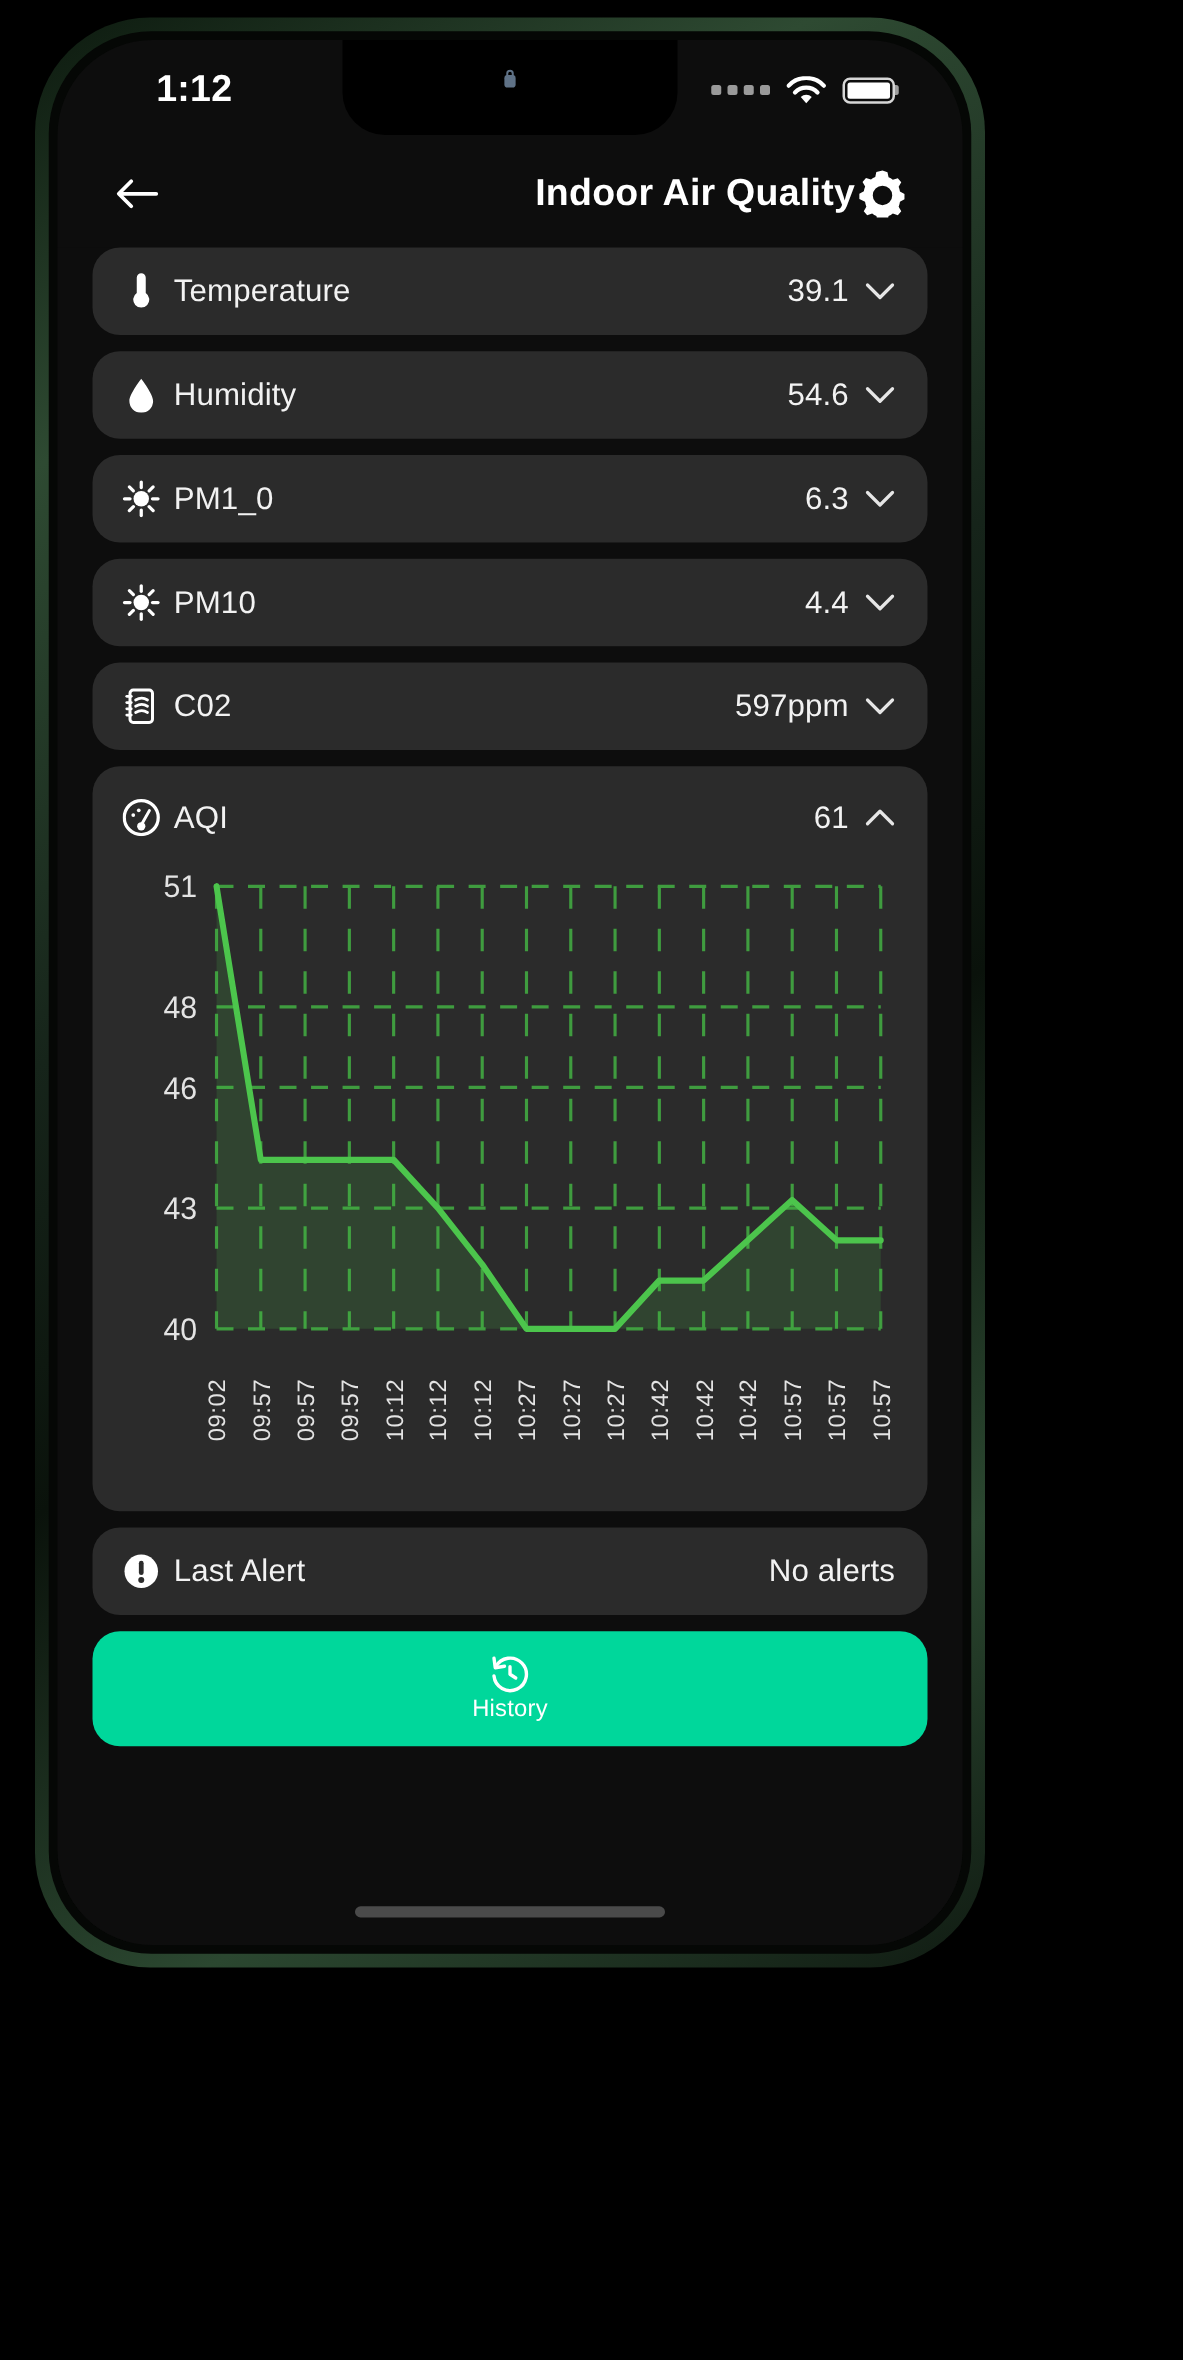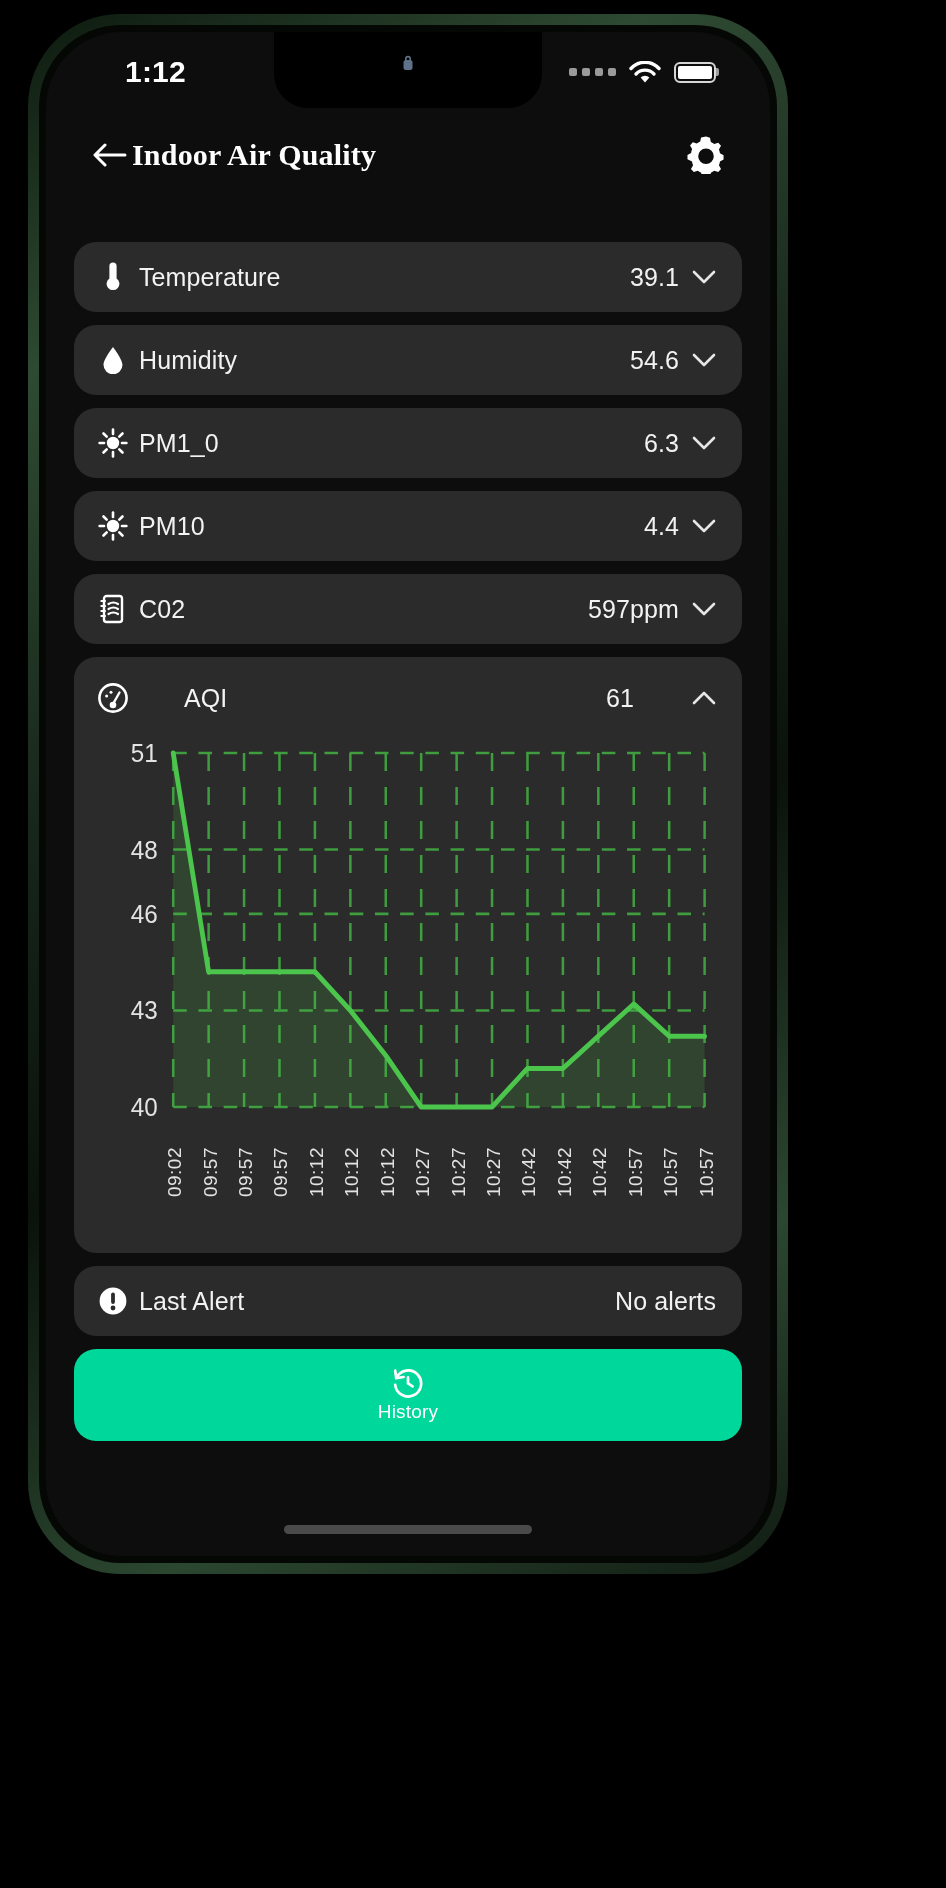--- a/index.html
+++ b/index.html
@@ -107,35 +107,33 @@
   
   #app-header {
     position: absolute; top: 80px; left: 0; right: 0;
     height: 86px;
     display: flex; align-items: center;
     padding: 0 42px;
     background: #0d0d0d;
   }
   #back-button { width: 44px; height: 44px; display: flex; align-items: center; justify-content: center; cursor: pointer; }
   #header-title {
-    flex: 1; text-align: left;
+    flex: 1; text-align: right;
     color: #ffffff;
     font-size: 30px; font-weight: bold;
     letter-spacing: 0.2px;
-    font-family: Liberation Serif, serif;
   }
   #settings-button { width: 44px; height: 44px; display: flex; align-items: center; justify-content: center; cursor: pointer; }
 
   
   #content {
     position: absolute;
     top: 166px; left: 0; right: 0; bottom: 0;
     padding: 0 28px;
     background: #0d0d0d;
-    margin-top: 44px;
   }
   .sensor-row {
     height: 70px;
     background: #2b2b2b;
     border-radius: 22px;
     display: flex; align-items: center;
     padding: 0 26px 0 22px;
     margin-bottom: 13px;
     cursor: pointer;
   }
@@ -159,21 +157,20 @@
     background: #2b2b2b;
     border-radius: 22px;
     margin-bottom: 13px;
     padding: 0 0 14px 0;
   }
   #aqi-head {
     height: 70px;
     display: flex; align-items: center;
     padding: 12px 26px 0 22px;
     cursor: pointer;
-    gap: 45px;
   }
 
   
   #chart-wrap {
     position: relative;
     height: 420px;
     margin: 0 18px 0 10px;
   }
   #chart-svg { display: block; width: 100%; height: 100%; }
   #x-labels {

